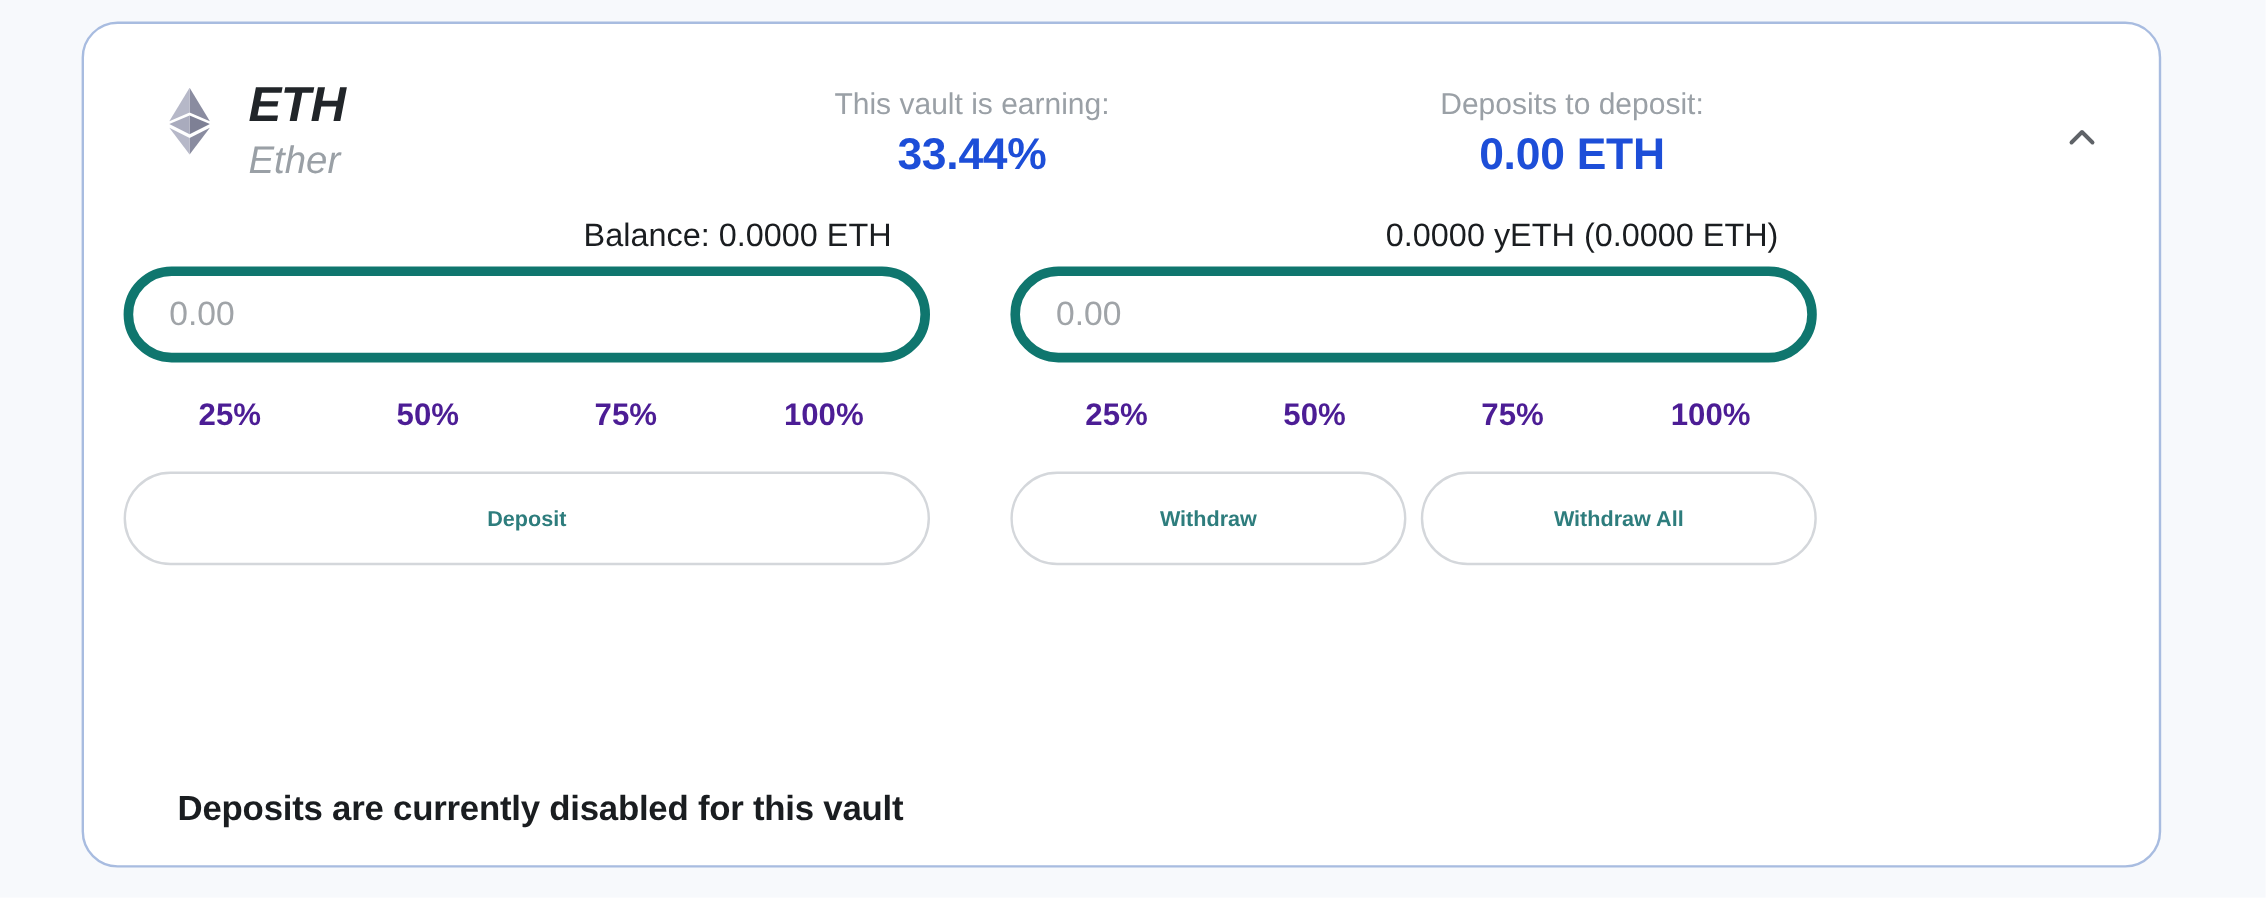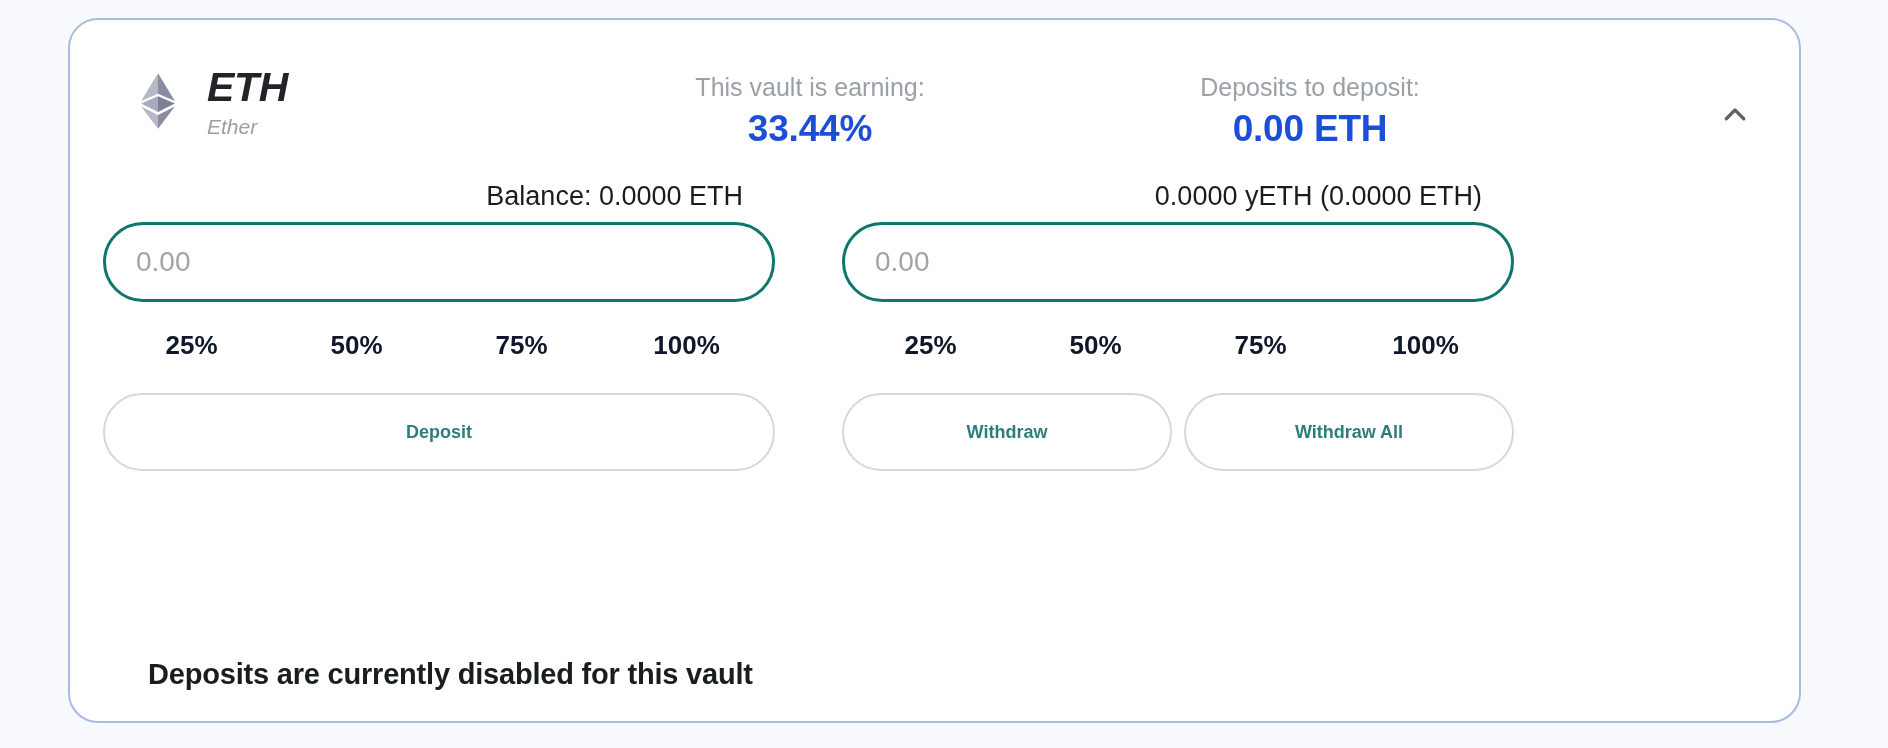--- a/index.html
+++ b/index.html
@@ -60,21 +60,21 @@
 
   .token-symbol {
     font-size: 41px;
     font-weight: 700;
     color: #212529;
     line-height: 1.05;
     letter-spacing: -0.3px;
   }
 
   .token-fullname {
-    font-size: 21px;
+    font-size: 32px;
     font-weight: 400;
     color: #9aa0a6;
     line-height: 1.2;
     margin-top: 5px;
   }
 
   .stat-block {
     position: absolute;
     top: 52px;
     display: flex;
@@ -139,42 +139,42 @@
     padding-right: 32px;
     height: 36px;
     white-space: nowrap;
   }
 
   .amount-input {
     display: block;
     width: 100%;
     height: 80px;
     margin-top: 6px;
-    border: 3px solid #0f766e;
+    border: 8px solid #0f766e;
     border-radius: 40px;
     background: #ffffff;
     padding: 0 30px;
     font-family: "Liberation Sans", sans-serif;
     font-size: 28px;
     color: #1a1d20;
     outline: none;
   }
   .amount-input::placeholder { color: #a0a4a8; }
 
   .pct-row {
     display: flex;
     margin-top: 22px;
     padding: 0 6px;
   }
   .pct-row > * { flex: 1; text-align: center; }
 
   .pct-button {
     font-size: 26px;
     font-weight: 700;
-    color: #0f172a;
+    color: #4c1d95;
     background: none;
     border: none;
     cursor: pointer;
     font-family: "Liberation Sans", sans-serif;
     padding: 6px 0;
   }
 
   .action-row {
     display: flex;
     gap: 12px;

